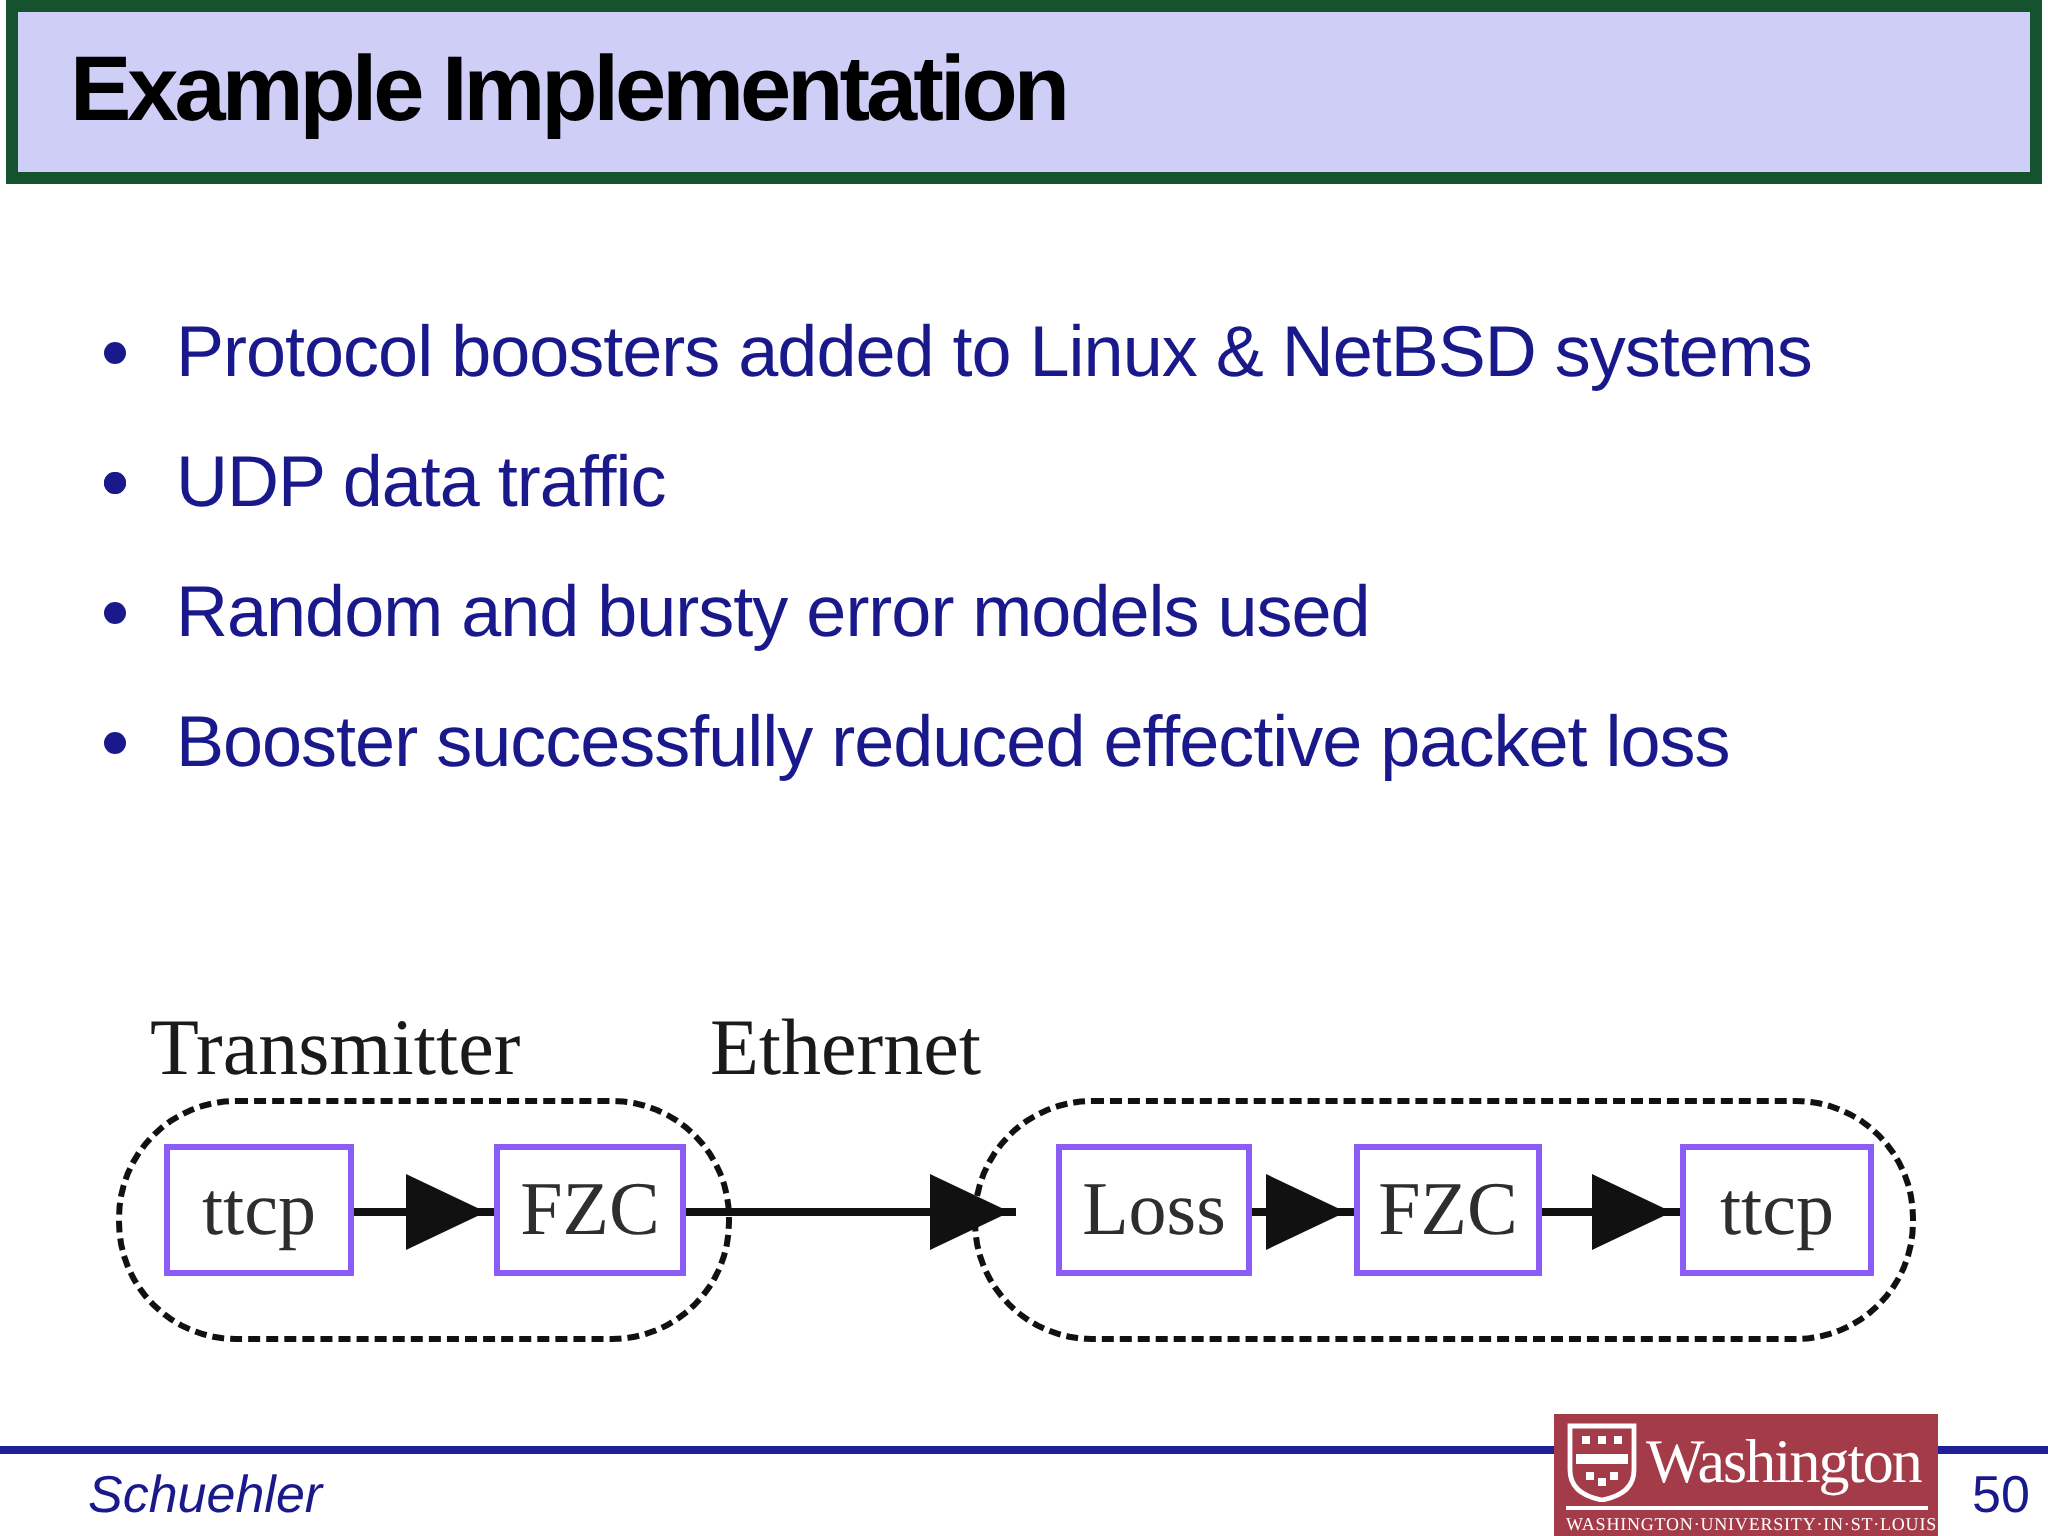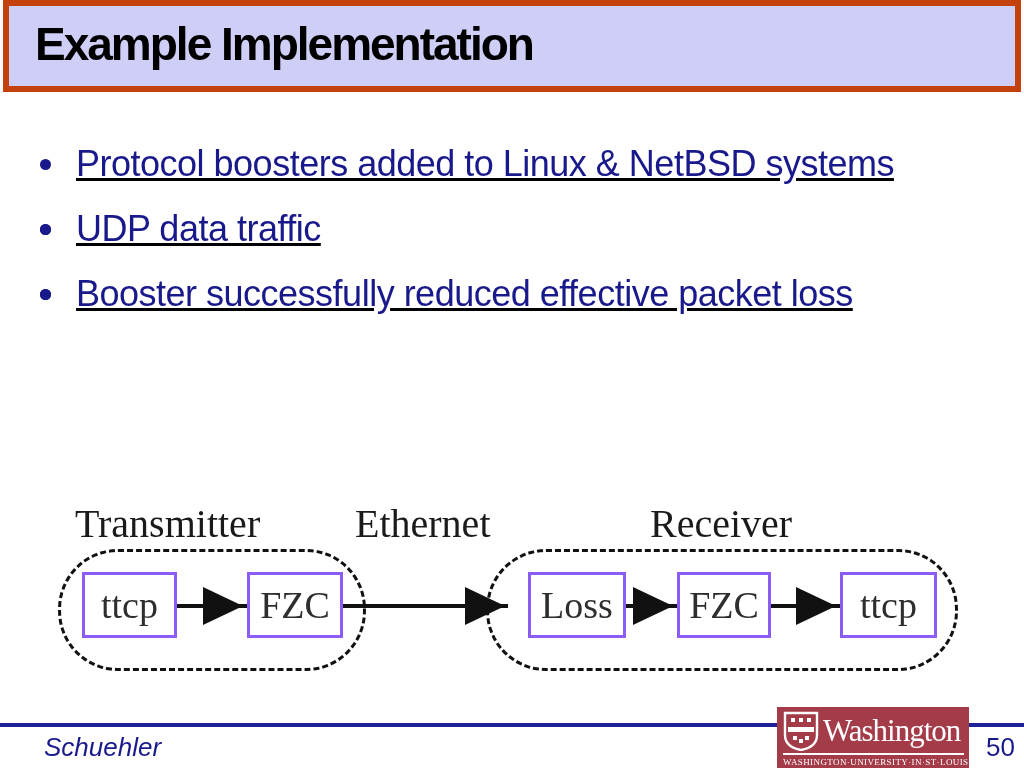--- a/index.html
+++ b/index.html
@@ -5,32 +5,32 @@
   html, body { margin:0; padding:0; background:#fff; }
   .slide {
     position:relative; width:1024px; height:768px;
     background:#ffffff; overflow:hidden;
     font-family:"Liberation Sans", sans-serif;
   }
 
   
   .title-bar {
     position:absolute; left:3px; top:0; width:1006px; height:80px;
-    background:#cfcef7; border:6px solid #c2410c;
+    background:#cfcef7; border:6px solid #14532d;
   }
   .title-bar h1 {
     margin:0; position:absolute; left:26px; top:6px;
     font-size:46px; font-weight:bold; color:#000;
     letter-spacing:-2px; line-height:64px; white-space:nowrap;
   }
 
   
   .bullets {
-    position:absolute; left:38px; top:145px; margin:0; padding:0;
-    list-style:none; width:950px;text-decoration:underline;
+    position:absolute; left:38px; top:145px; margin:12px; padding:0;
+    list-style:none; width:950px;
   }
   .bullets li {
     position:relative; padding-left:38px; margin-bottom:27px;
     font-size:36px; line-height:38px; letter-spacing:-0.5px;
     color:#19198c; white-space:nowrap;
   }
   .bullets .dot {
     position:absolute; left:2px; top:14px; width:11px; height:11px;
     border-radius:50%; background:#19198c;
   }
@@ -96,32 +96,32 @@
     </li>
     <li>
       <span class="dot"></span>
     </li>
     <li>
       <span class="dot"></span>
       <span>UDP data traffic</span>
     </li>
     <li>
       <span class="dot"></span>
+      <span>Random and bursty error models used</span>
     </li>
     <li>
       <span class="dot"></span>
       <span>Booster successfully reduced effective packet loss</span>
     </li>
   </ul>
 
   <div class="diagram">
 
     <div class="dlabel" style="left:75px;">Transmitter</div>
     <div class="dlabel" style="left:355px;">Ethernet</div>
-    <div class="dlabel" style="left:650px;">Receiver</div>
 
     <div class="blob" style="left:58px;  width:308px;"></div>
     <div class="blob" style="left:486px; width:472px;"></div>
 
     <div class="conn" style="left:177px; width:70px;"></div>
     <div class="conn" style="left:343px; width:165px;"></div>
     <div class="conn" style="left:606px; width:71px;"></div>
     <div class="conn" style="left:771px; width:69px;"></div>
 
     <div class="ahead" style="left:203px;"></div>

